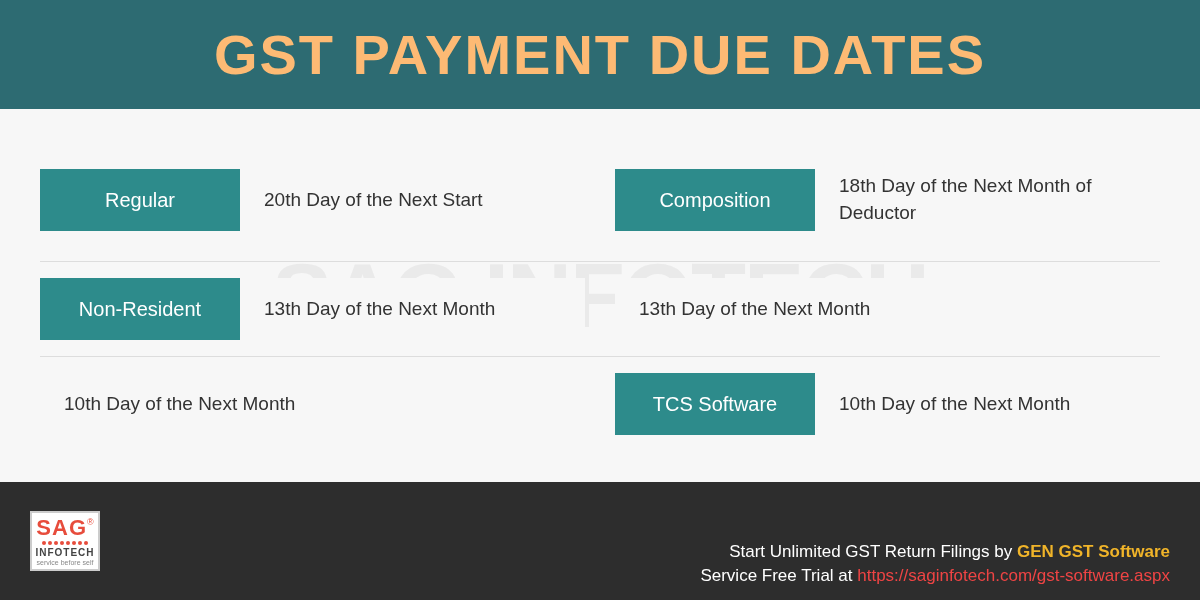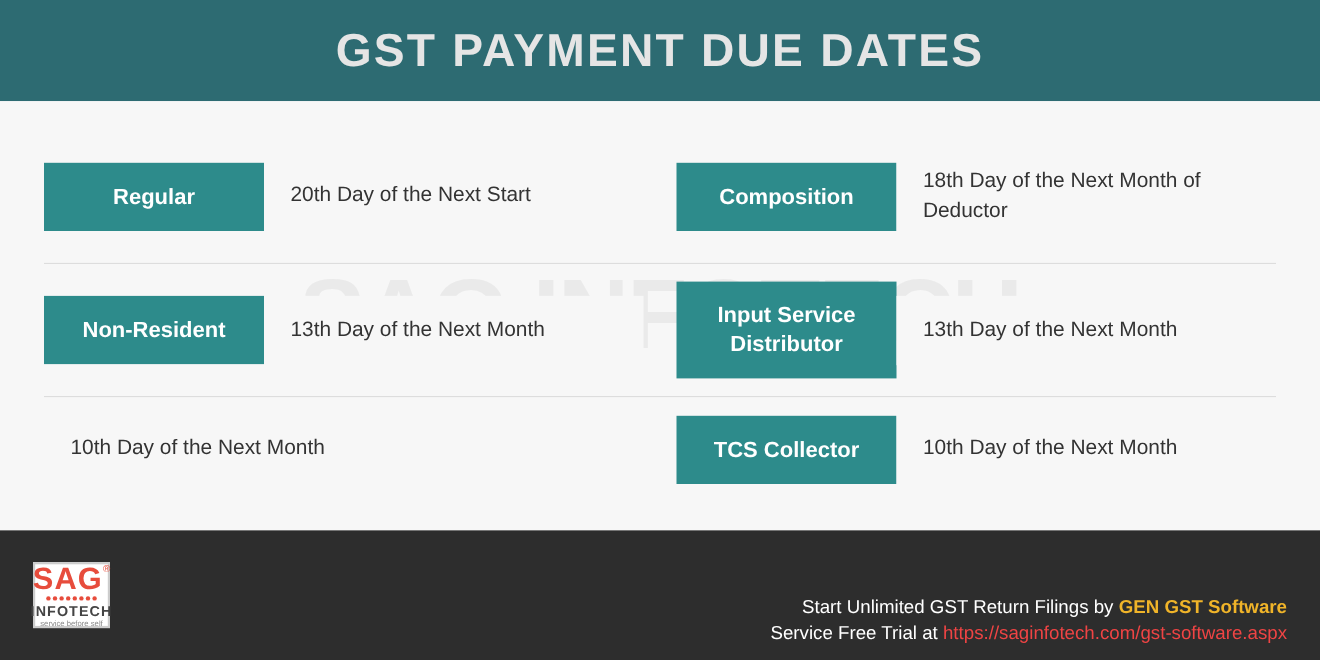--- a/index.html
+++ b/index.html
@@ -20,22 +20,22 @@
       background: #fff;
     }
 
     
     .header {
       background: #2d6b72;
       padding: 22px 20px;
       text-align: center;
     }
     .header-title {
-      color: #e5e5e5;
-      font-size: 42px;
+      color: #fdba74;
+      font-size: 56px;
       font-weight: 900;
       letter-spacing: 2px;
       text-transform: uppercase;
     }
 
     
     .main-content {
       flex: 1;
       background: #f7f7f7;
       display: flex;
@@ -87,21 +87,21 @@
     .left-half {
       padding-right: 20px;
     }
     .right-half {
       padding-left: 10px;
     }
 
     .category-box {
       background: #2d8b8b;
       color: #fff;
-      font-weight: 700;
+      font-weight: 400;
       font-size: 20px;
       padding: 18px 20px;
       min-width: 200px;
       width: 200px;
       display: flex;
       align-items: center;
       justify-content: center;
       text-align: center;
       line-height: 1.3;
       flex-shrink: 0;
@@ -150,21 +150,21 @@
       height: 60px;
       display: flex;
       flex-direction: column;
       align-items: center;
       justify-content: center;
       padding: 4px;
       position: relative;
     }
 
     .sag-logo-text {
-      font-size: 28px;
+      font-size: 22px;
       font-weight: 900;
       color: #e74c3c;
       line-height: 1;
       letter-spacing: 1px;
     }
 
     .sag-reg {
       font-size: 9px;
       color: #e74c3c;
       vertical-align: super;
@@ -177,21 +177,21 @@
     }
 
     .sag-dot {
       width: 4px;
       height: 4px;
       background: #e74c3c;
       border-radius: 50%;
     }
 
     .infotech-text {
-      font-size: 13px;
+      font-size: 10px;
       color: #444;
       font-weight: 700;
       letter-spacing: 1px;
       margin-top: 2px;
     }
 
     .slogan-text {
       font-size: 7px;
       color: #888;
       margin-top: 1px;
@@ -258,36 +258,33 @@
       <div class="separator"></div>
 
       <div class="row">
         <div class="half left-half">
           <div class="category-box">
             <span>Non-Resident</span>
           </div>
           <div class="due-date-text">13th Day of the Next Month</div>
         </div>
         <div class="half right-half">
-          <div class="category-box">
-            <span>Input Service Distributor</span>
-          </div>
           <div class="due-date-text">13th Day of the Next Month</div>
         </div>
       </div>
 
       <div class="separator"></div>
 
       <div class="row">
         <div class="half left-half">
           <div class="due-date-text">10th Day of the Next Month</div>
         </div>
         <div class="half right-half">
           <div class="category-box">
-            <span>TCS Collector</span>
+            <span>TCS Software</span>
           </div>
           <div class="due-date-text">10th Day of the Next Month</div>
         </div>
       </div>
 
     </div>
   </div>
 
   <div class="footer">
     <div class="footer-logo">

